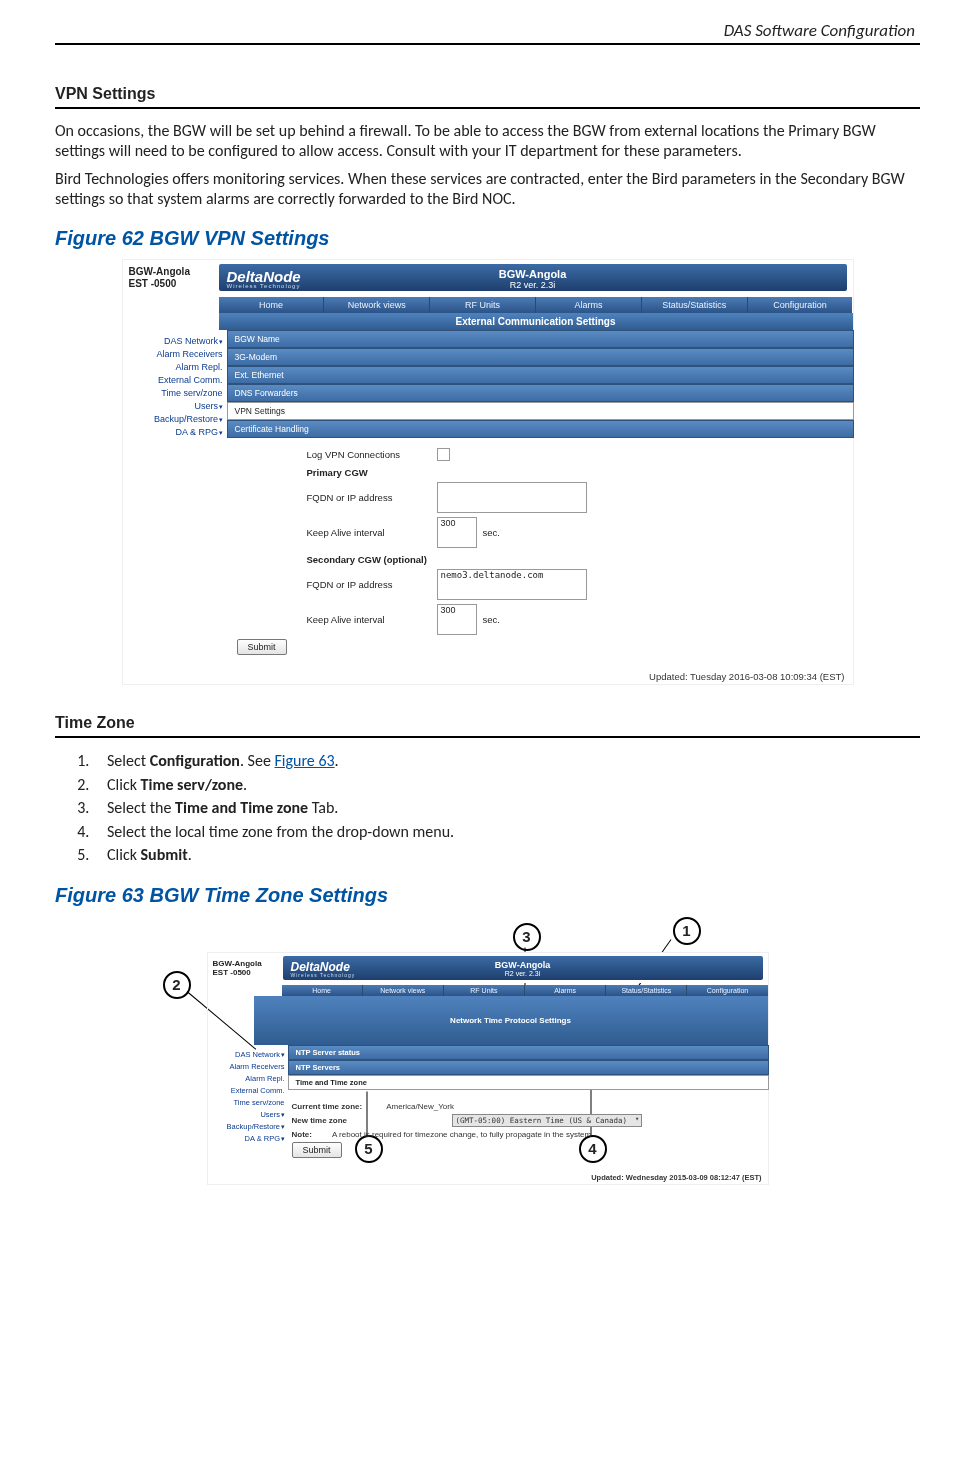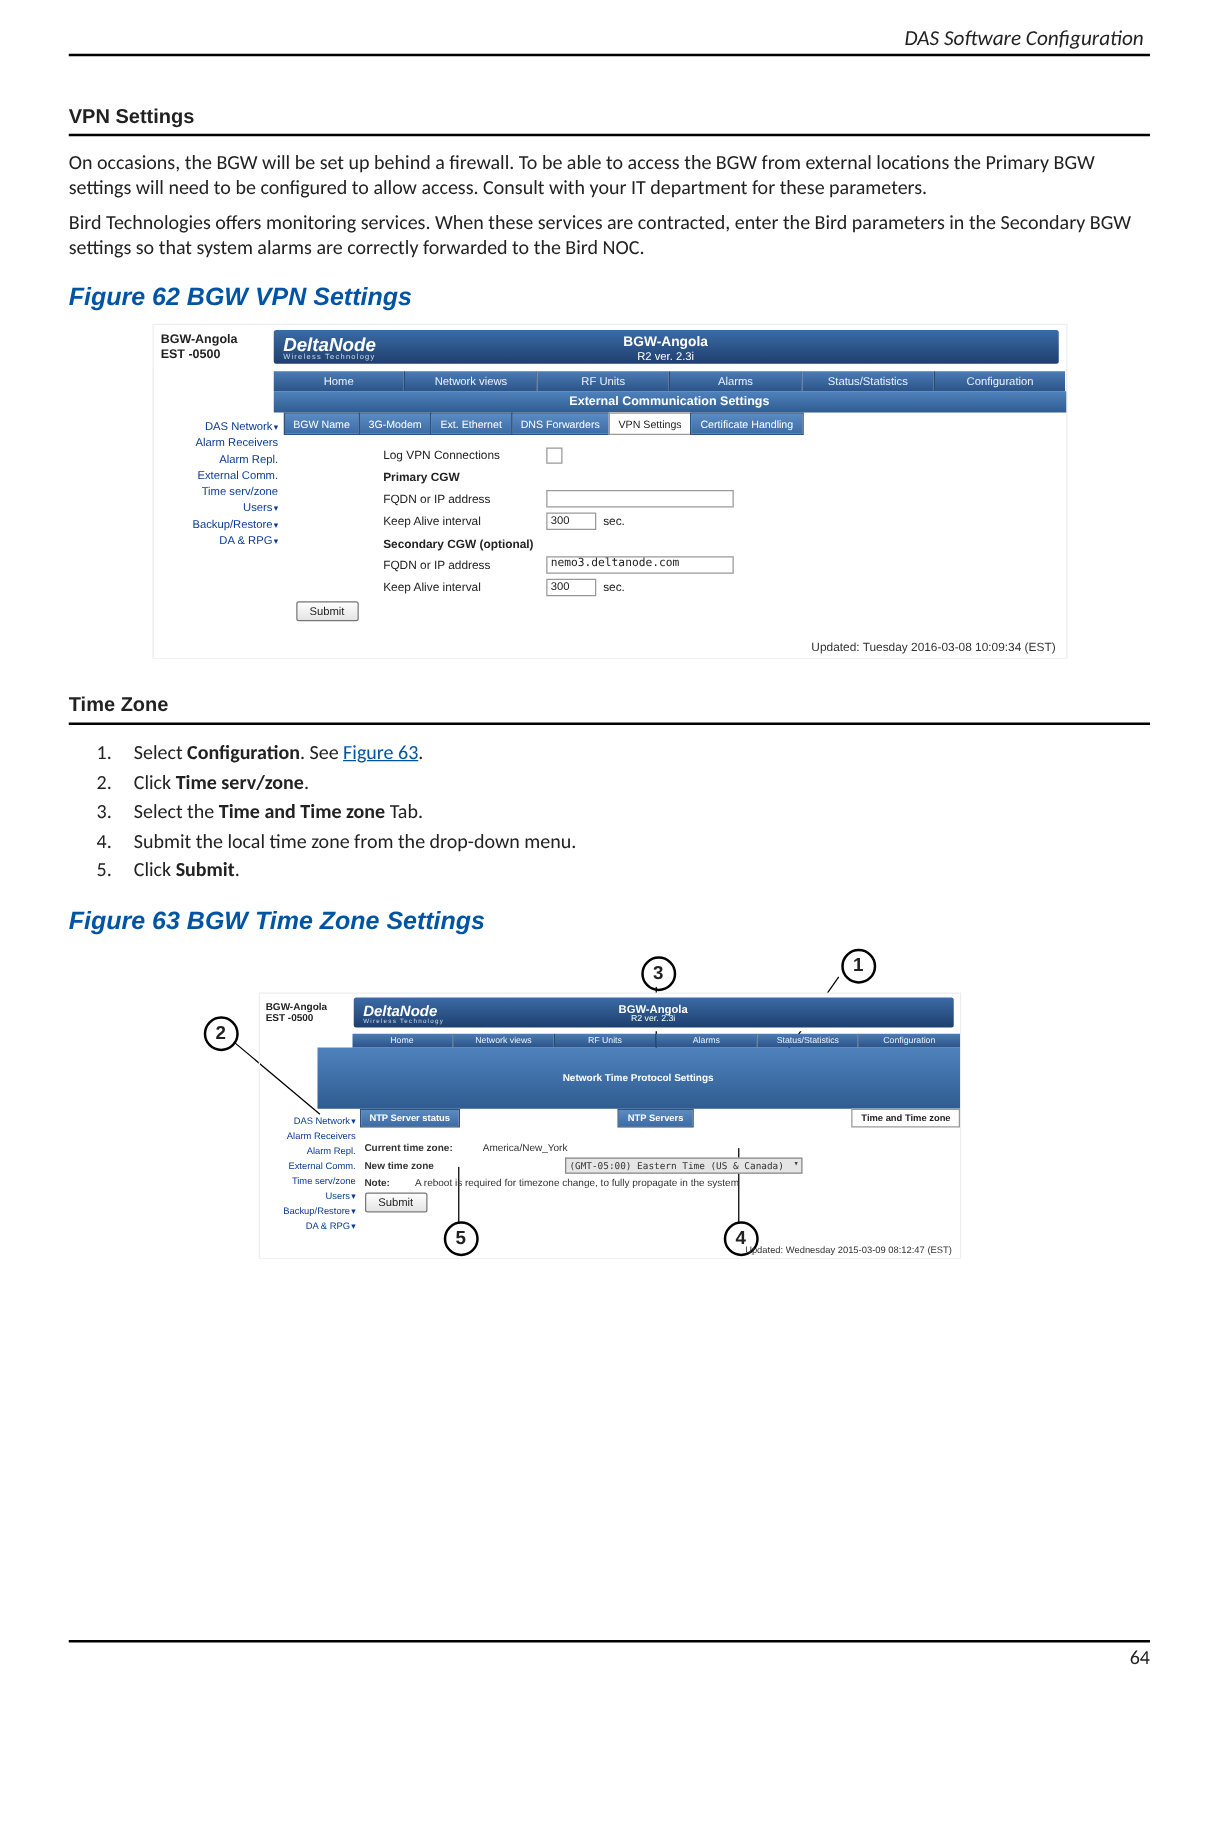--- a/index.html
+++ b/index.html
@@ -177,20 +177,21 @@
     margin-left: 1px;
     color: #0b3b90;
   }
   .main-pane {
     flex: 1;
     padding-bottom: 6px;
   }
   .subtabs {
     display: flex;
     margin-bottom: 8px;
+    flex-direction: column;
   }
   .subtabs div {
     background: linear-gradient(#5a8bc3, #3e6ca4);
     color: #fff;
     font-size: 8.5px;
     padding: 3px 7px;
     border: 1px solid #2f527c;
     margin-right: -1px;
     white-space: nowrap;
   }
@@ -207,21 +208,21 @@
   .form-row {
     display: flex;
     align-items: center;
     margin-bottom: 4px;
   }
   .form-label {
     width: 130px;
   }
   .form-input {
     border: 1px solid #999;
-    height: 14px;
+    height: 31px;
     width: 150px;
     background: #fff;
     font-size: 9px;
     padding: 0 3px;
     box-sizing: border-box;
   }
   .form-input.small { width: 40px; }
   .form-check {
     width: 11px;
     height: 11px;
@@ -312,20 +313,21 @@
     top: 0;
     font-size: 7px;
     color: #444;
   }
   .updated2 {
     text-align: right;
     font-size: 7.5px;
     padding: 2px 6px;
     color: #333;
     margin-left: 74px;
+    font-weight: bold;
   }
 
   
   .callout {
     position: absolute;
     width: 24px;
     height: 24px;
     border: 2px solid #000;
     border-radius: 50%;
     background: #fff;
@@ -444,21 +446,21 @@
   <ol class="steps">
     <li>
       <span>Select </span><span class="bold">Configuration</span><span>. See </span><a class="link">Figure 63</a><span>.</span>
     </li>
     <li>
       <span>Click </span><span class="bold">Time serv/zone</span><span>.</span>
     </li>
     <li>
       <span>Select the </span><span class="bold">Time and Time zone</span><span> Tab.</span>
     </li>
-    <li>Submit the local time zone from the drop-down menu.</li>
+    <li>Select the local time zone from the drop-down menu.</li>
     <li>
       <span>Click </span><span class="bold">Submit</span><span>.</span>
     </li>
   </ol>
 
   <div class="figure-title">Figure 63    BGW Time Zone Settings</div>
 
   <div class="shot2-wrap">
 
     <div class="callout" style="top:0px; left:580px;">1</div>

